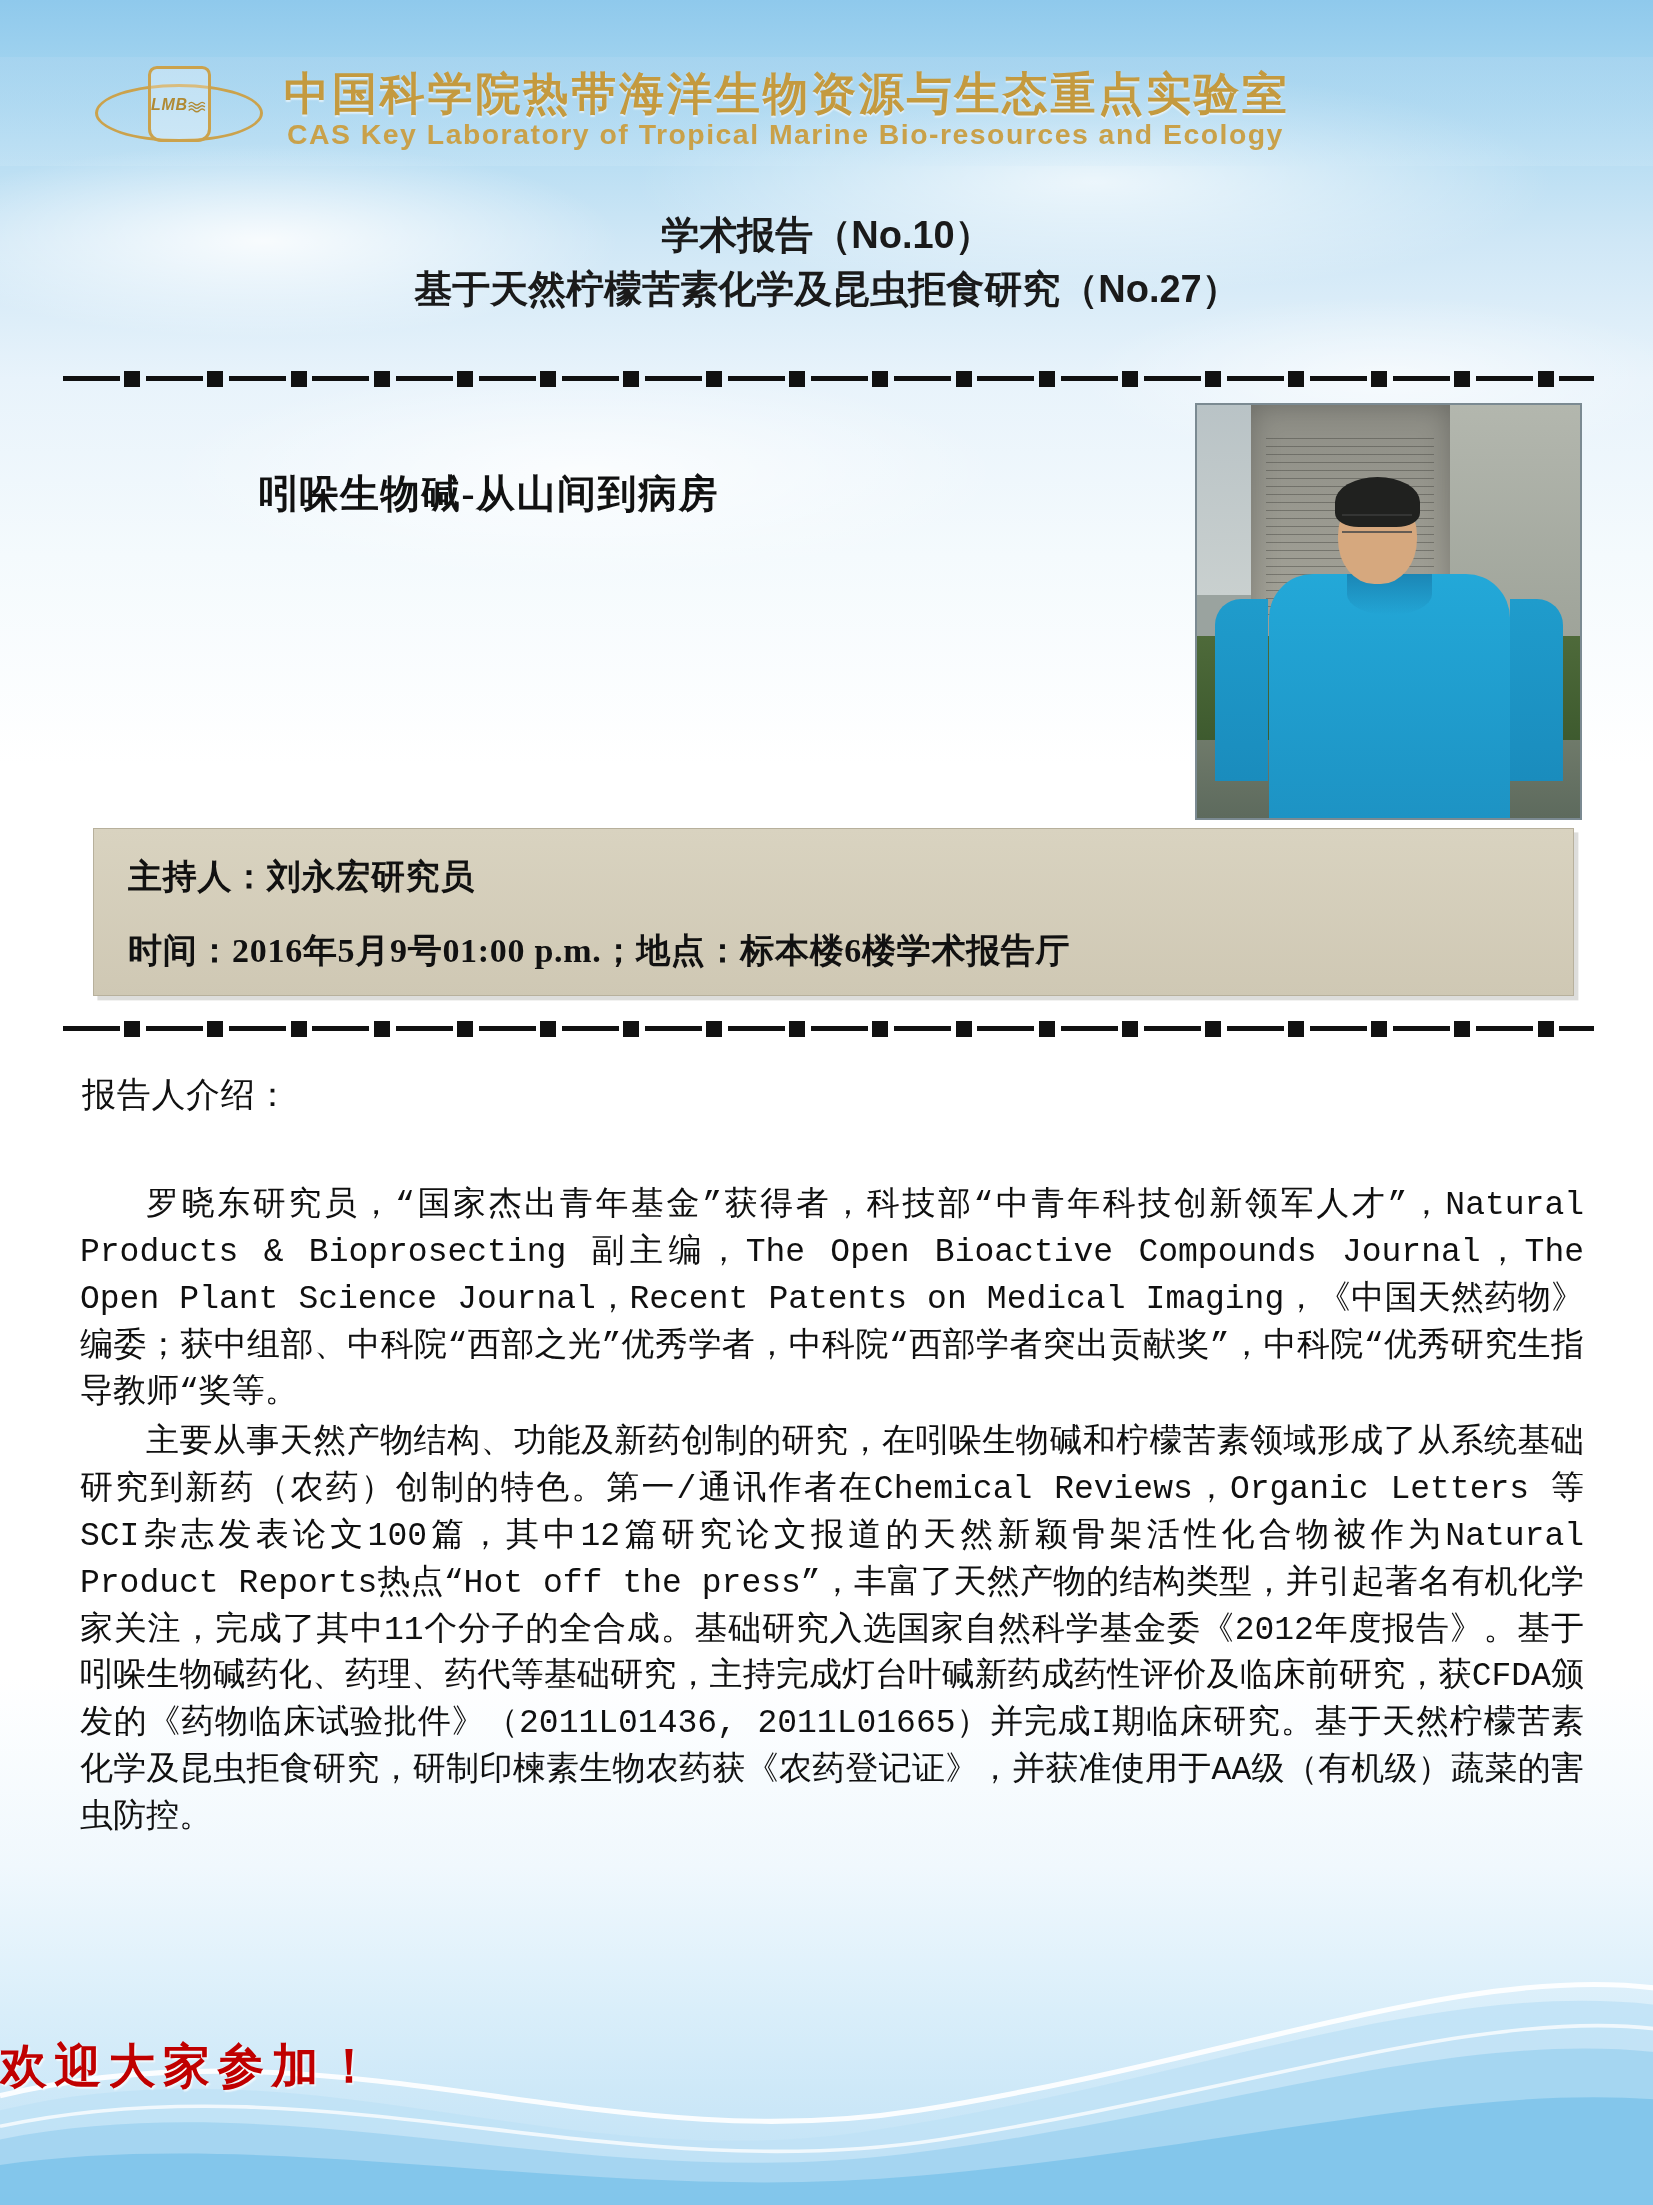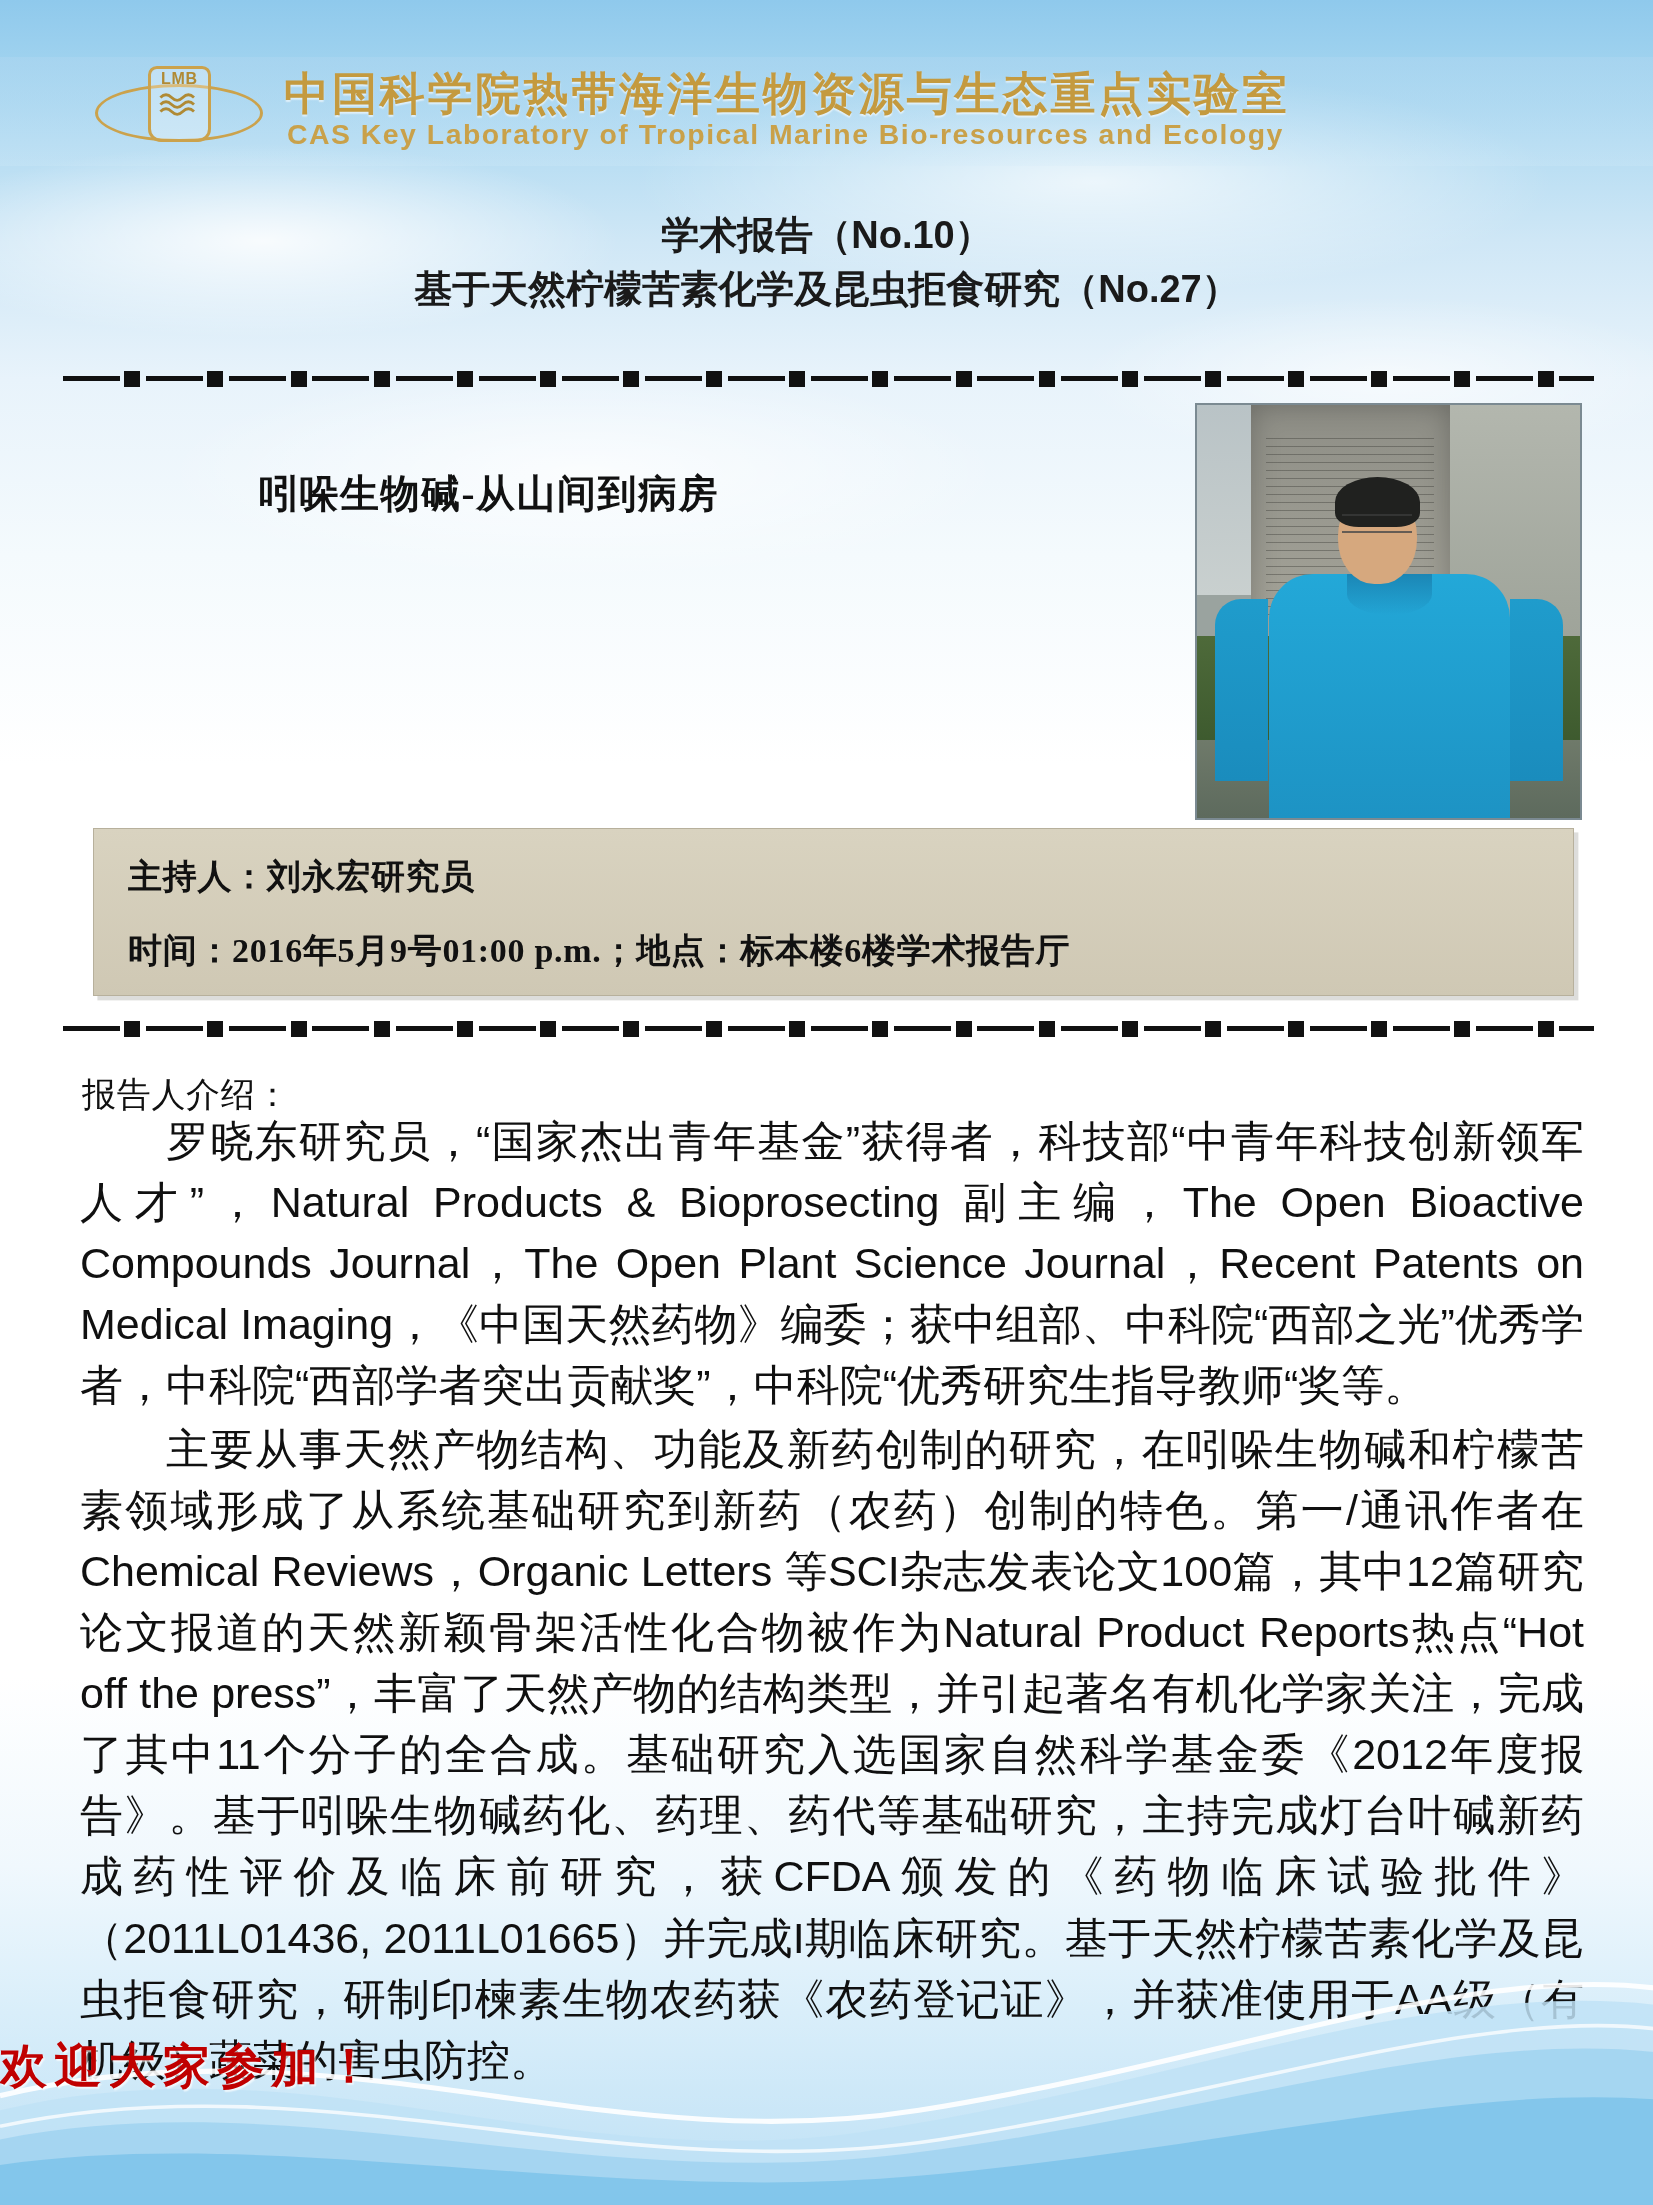--- a/index.html
+++ b/index.html
@@ -78,24 +78,25 @@
   }
   .logo .badge {
     position: absolute;
     left: 53px; top: 1.5px;
     width: 63px; height: 76px;
     border: 3.6px solid #cba24c;
     border-radius: 8.8px 8.8px 13px 13px;
     box-sizing: border-box;
     background: rgba(255,255,255,0.28);
     display: flex;
-    flex-direction: column;
+    flex-direction: row;
     align-items: center;
     justify-content: flex-start;
     padding-top: 2.9px;
+    font-style: italic;
   }
   .logo .badge .letters {
     font-family: "Liberation Sans", sans-serif;
     font-size: 16px;
     font-weight: bold;
     color: #b08a34;
     letter-spacing: 0.7px;
     line-height: 1;
   }
   .logo .badge .waves {
@@ -292,24 +293,24 @@
     position: absolute;
     left: 82px; top: 1072px;
     font-family: "Liberation Serif", serif;
     font-size: 34px;
     font-weight: normal;
     color: #111;
     letter-spacing: 0.7px;
   }
   .bio {
     position: absolute;
-    left: 80px; top: 1111px;
+    left: 80px; top: 1183px;
     width: 1504px;
-    font-family: Liberation Sans, sans-serif;
-    font-size: 43px;
+    font-family: Liberation Mono, monospace;
+    font-size: 33px;
     line-height: 1.42;
     color: #101010;
     text-align: justify;
     text-justify: inter-character;
   }
   .bio p { margin: 0 0 2.9px 0; text-indent: 2em; }
   .welcome {
     position: absolute;
     left: 0; top: 2035px;
     width: 1520px;

